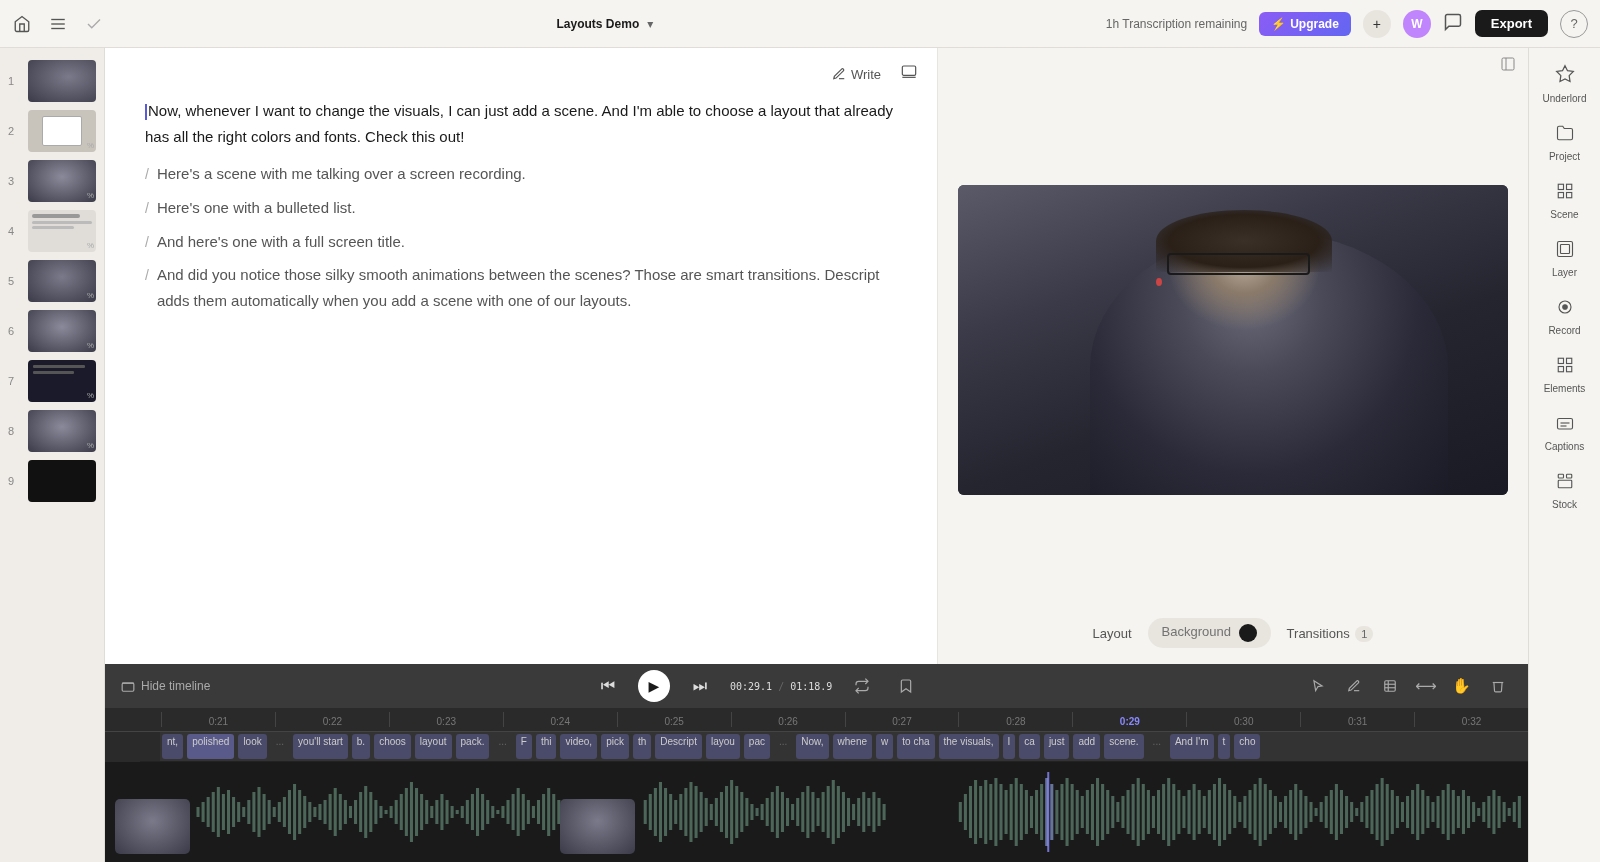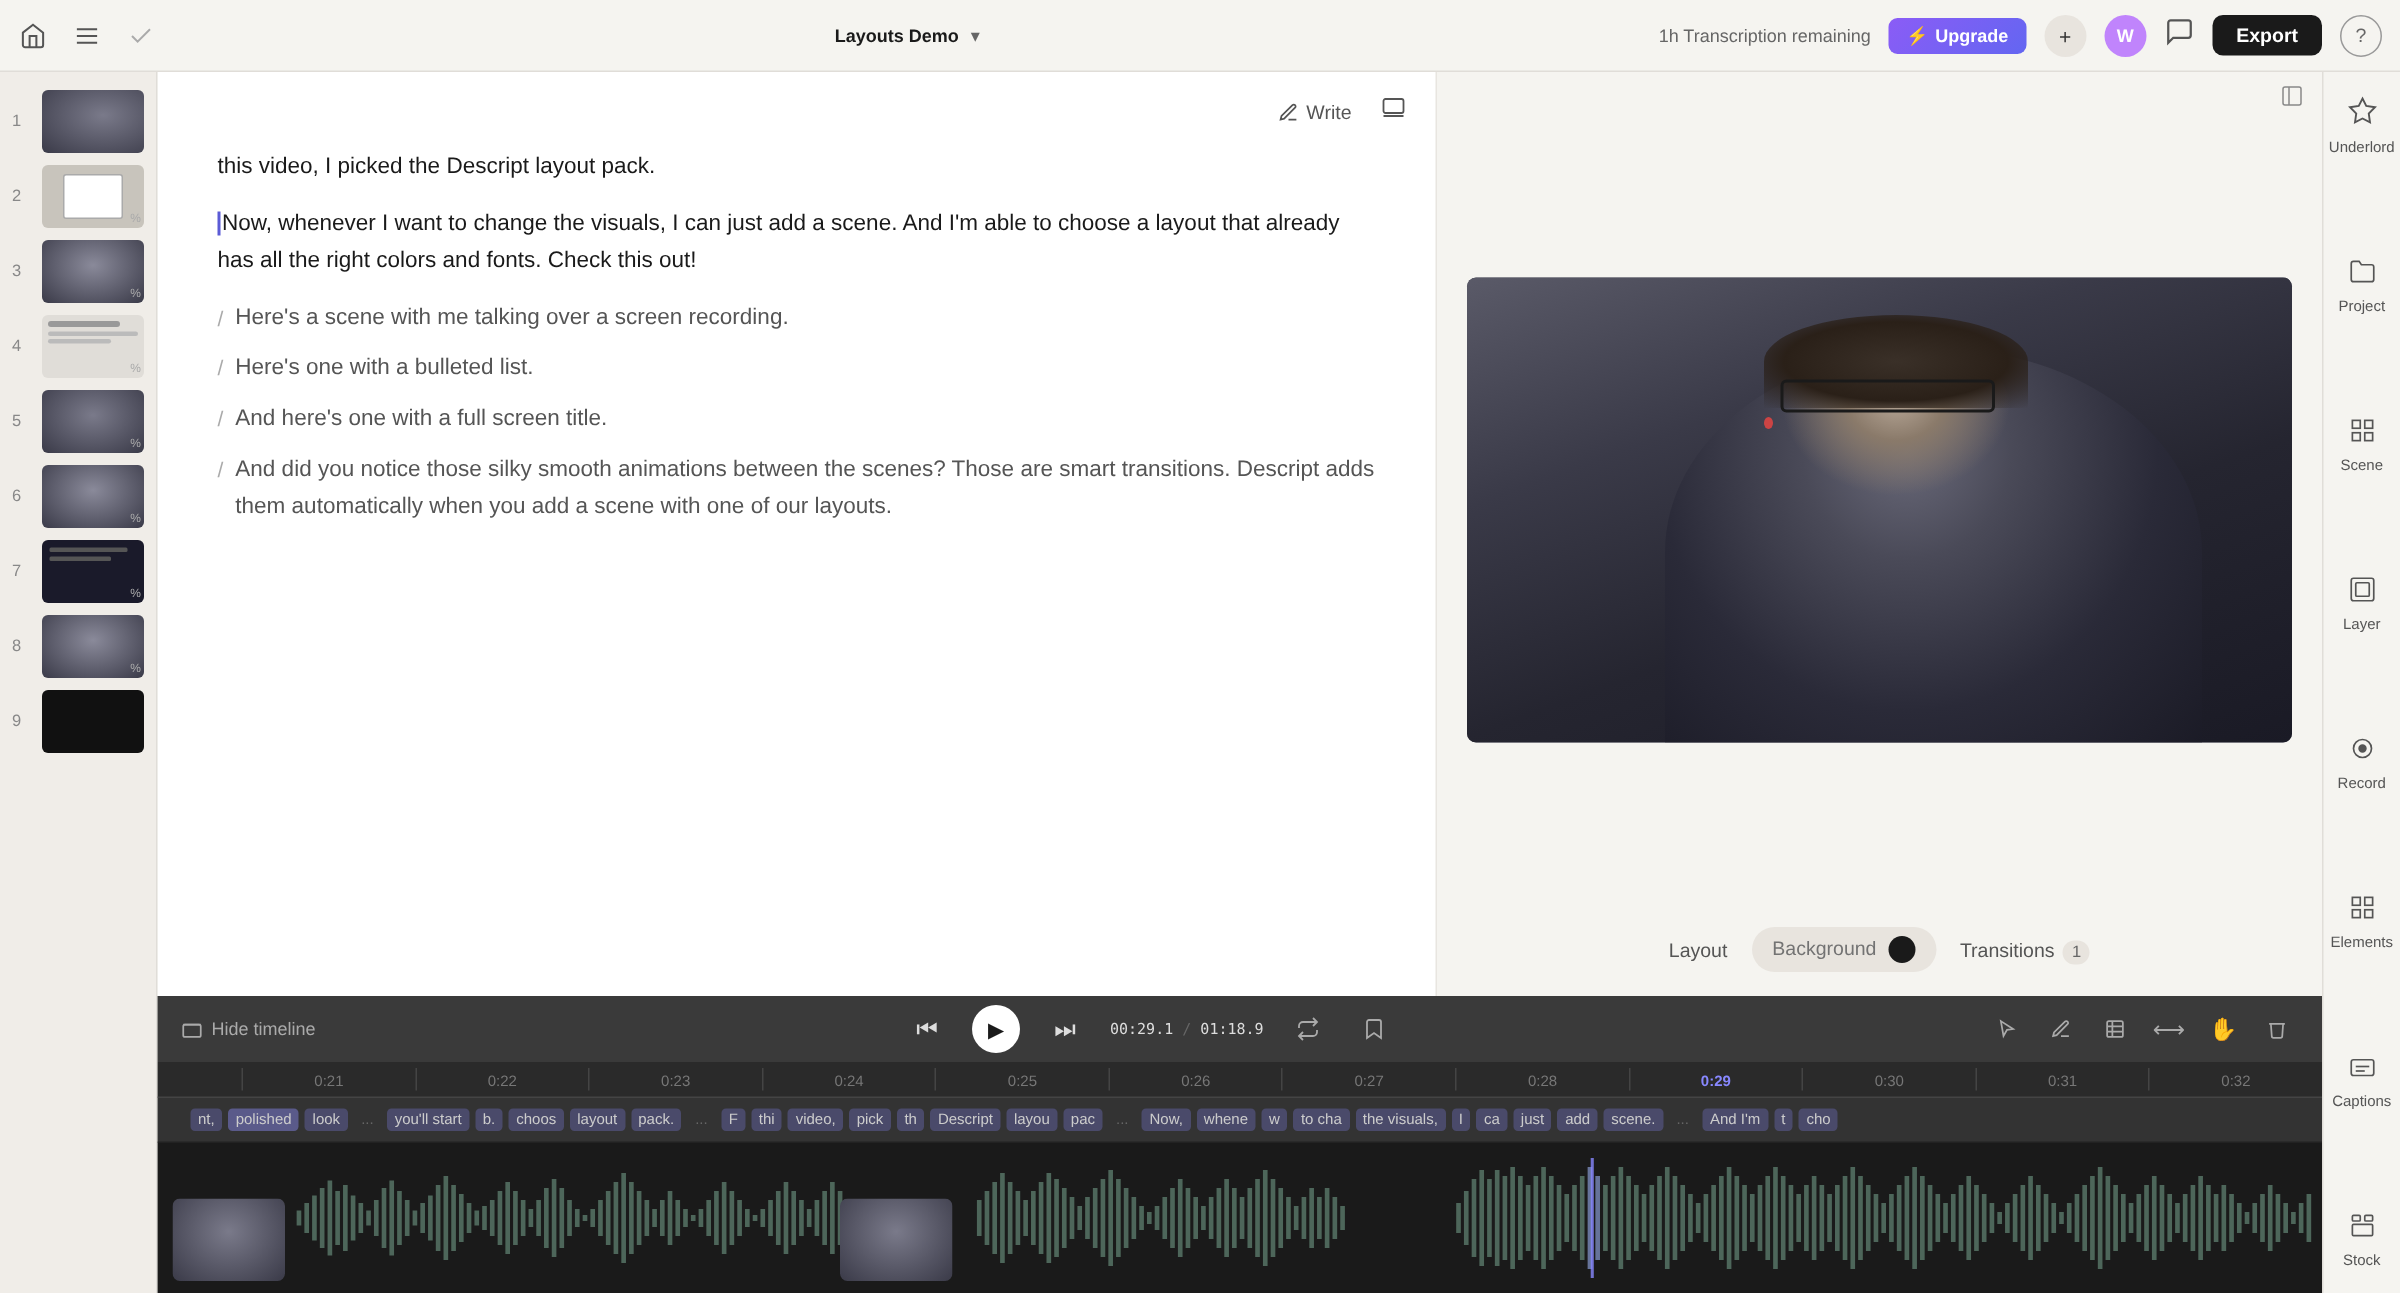--- a/index.html
+++ b/index.html
@@ -53,40 +53,40 @@
     .video-frame { width: 100%; aspect-ratio: 16/9; background: #3a3a4a; border-radius: 6px; overflow: hidden; position: relative; }
 
     
     .scene-controls { display: flex; align-items: center; justify-content: center; gap: 2px; padding: 10px 20px 16px; }
     .scene-tab { padding: 6px 14px; border-radius: 20px; font-size: 13px; cursor: pointer; border: none; background: none; color: #555; }
     .scene-tab.active { background: #e8e4de; color: #737373; font-weight: 500; }
     .bg-dot { width: 18px; height: 18px; border-radius: 50%; background: #1a1a1a; display: inline-block; margin-left: 4px; vertical-align: middle; }
     .transitions-badge { background: #e8e4de; border-radius: 10px; padding: 2px 6px; font-size: 11px; color: #666; margin-left: 2px; }
 
     
-    .tools-sidebar { width: 52px; background: #f5f4f0; border-left: 1px solid #e0ddd8; display: flex; flex-direction: column; align-items: center; padding: 8px 4px; gap: 4px; flex-shrink: 0; justify-content: space-between; }
+    .tools-sidebar { width: 72px; background: #f5f4f0; border-left: 1px solid #e0ddd8; display: flex; flex-direction: column; align-items: center; padding: 8px 4px; gap: 4px; flex-shrink: 0; }
     .tool-item { display: flex; flex-direction: column; align-items: center; padding: 8px 4px; cursor: pointer; border-radius: 8px; width: 64px; gap: 4px; }
     .tool-icon { font-size: 18px; color: #555; }
     .tool-label { font-size: 10px; color: #555; text-align: center; }
 
     
     .timeline-section { background: #2a2a2a; flex-shrink: 0; }
     .timeline-header { background: #3a3a3a; display: flex; align-items: center; padding: 0 16px; height: 44px; gap: 16px; }
     .hide-timeline-btn { display: flex; align-items: center; gap: 6px; color: #aaa; font-size: 12px; cursor: pointer; border: none; background: none; }
     .timeline-controls { flex: 1; display: flex; align-items: center; justify-content: center; gap: 16px; }
     .time-display { color: #ddd; font-size: 10px; font-family: monospace; }
     .transport-btn { background: none; border: none; color: #ddd; cursor: pointer; font-size: 16px; width: 28px; height: 28px; display: flex; align-items: center; justify-content: center; border-radius: 4px; }
     .play-btn { background: #fff; color: #1a1a1a; border-radius: 50%; width: 32px; height: 32px; border: none; cursor: pointer; display: flex; align-items: center; justify-content: center; font-size: 14px; }
     .timeline-tools { display: flex; align-items: center; gap: 8px; }
     .timeline-tool-btn { background: none; border: none; color: #aaa; cursor: pointer; font-size: 15px; width: 28px; height: 28px; display: flex; align-items: center; justify-content: center; border-radius: 4px; }
 
     
     .timeline-ruler { height: 24px; background: #2a2a2a; display: flex; align-items: center; overflow: hidden; border-bottom: 1px solid #444; padding-left: 36px; }
     .ruler-tick { flex: 1; text-align: center; font-size: 10px; color: #777; border-left: 1px solid #444; padding-top: 4px; }
-    .word-track { height: 30px; background: #333; display: flex; align-items: center; overflow: hidden; border-bottom: 1px solid #222; }
+    .word-track { height: 30px; background: #333; display: flex; overflow: hidden; border-bottom: 1px solid #222; margin-left: 35px; }
     .word-chip { background: #4a4a6a; color: #ccc; font-size: 10px; padding: 2px 5px; border-radius: 3px; margin: 2px; white-space: nowrap; flex-shrink: 0; }
     .word-chip.gap { background: transparent; color: #666; }
     .waveform-track { height: 100px; background: #1a1a1a; display: flex; align-items: center; position: relative; overflow: hidden; }
 
     svg.waveform { width: 100%; height: 80px; }
   </style>
 </head>
 <body>
 
 <div class="topbar">
@@ -228,21 +228,20 @@
             <span>Write</span>
           </button>
           <button class="layout-icon-btn">
             <svg width="16" height="16" viewBox="0 0 24 24" fill="none" stroke="currentColor" stroke-width="1.8">
                 <rect x="2" y="3" width="20" height="14" rx="2"></rect>
                 <line x1="2" y1="20" x2="22" y2="20"></line>
               </svg>
           </button>
         </div>
         <div class="editor-content">
-          <p>this video, I picked the Descript layout pack.</p>
           <p>
             <span style="border-left:2px solid #5b5bd6;display:inline-block;height:16px;vertical-align:middle;margin-right:1px;"></span><span>Now, whenever I want to change the visuals, I can just add a scene. And I'm able to choose a layout that already has all the right colors and fonts. Check this out!</span>
           </p>
           <div class="scene-line">
             <span class="scene-slash">/</span>
             <span>Here's a scene with me talking over a screen recording.</span>
           </div>
           <div class="scene-line">
             <span class="scene-slash">/</span>
             <span>Here's one with a bulleted list.</span>

